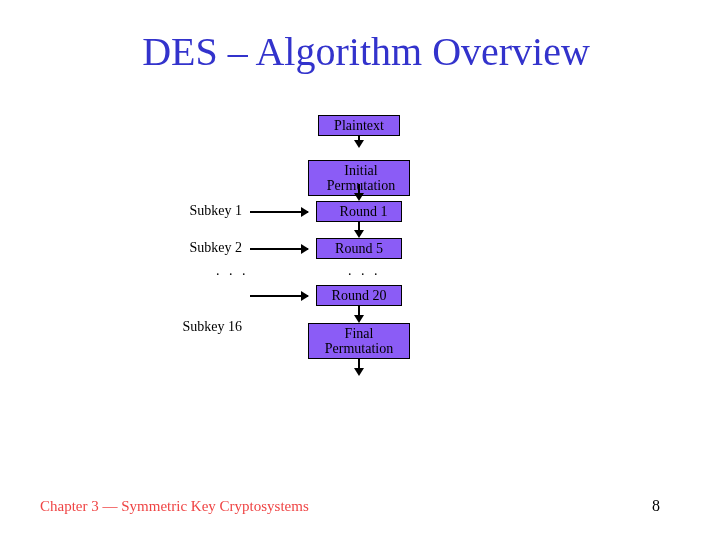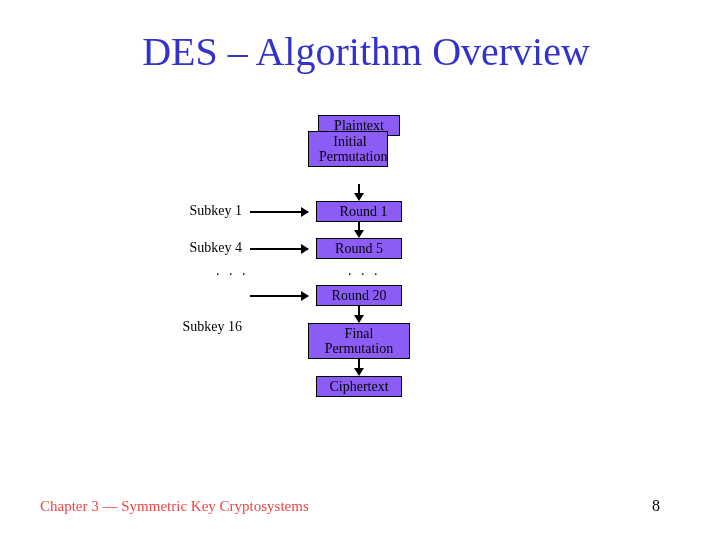--- a/index.html
+++ b/index.html
@@ -119,21 +119,21 @@
 
   <div class="diagram">
 
     <div class="box" style="left:120px; top:0px; width:82px;">Plaintext</div>
 
     <div class="arrow-down" style="left:161px; top:21px;">
       <div class="shaft" style="height:5px;"></div>
         <div class="head"></div>
     </div>
 
-    <div class="box" style="left:110px; top:16px; width:80px; height:36px;padding-left:10px;">
+    <div class="box" style="left:110px; top:45px; width:102px; height:36px;padding-left:10px;">
       <span>Initial</span><br>
       <span>Permutation</span>
     </div>
 
     <div class="arrow-down" style="left:161px; top:69px;">
       <div class="shaft" style="height:10px;"></div>
         <div class="head"></div>
     </div>
 
     <div class="box" style="left:118px; top:86px; width:86px;padding-left:15px;">Round 1</div>
@@ -141,21 +141,21 @@
     <div class="side-label" style="left:-26px; top:88px; width:70px;">Subkey 1</div>
     <div class="arrow-right" style="left:52px; top:96px; width:58px;"></div>
 
     <div class="arrow-down" style="left:161px; top:107px;">
       <div class="shaft" style="height:9px;"></div>
         <div class="head"></div>
     </div>
 
     <div class="box" style="left:118px; top:123px; width:86px;">Round 5</div>
 
-    <div class="side-label" style="left:-26px; top:125px; width:70px;">Subkey 4</div>
+    <div class="side-label" style="left:-26px; top:125px; width:70px;">Subkey 2</div>
     <div class="arrow-right" style="left:52px; top:133px; width:58px;"></div>
 
     <div class="dots" style="left:18px; top:148px;">. . .</div>
 
     <div class="dots" style="left:150px; top:148px;">. . .</div>
 
     <div class="box" style="left:118px; top:170px; width:86px;">Round 20</div>
 
     <div class="side-label" style="left:-26px; top:160px; width:70px;margin-top:44px;">Subkey 16</div>
     <div class="arrow-right" style="left:52px; top:180px; width:58px;"></div>
@@ -168,20 +168,19 @@
     <div class="box" style="left:110px; top:208px; width:102px; height:36px;">
       <span>Final</span><br>
       <span>Permutation</span>
     </div>
 
     <div class="arrow-down" style="left:161px; top:244px;">
       <div class="shaft" style="height:10px;"></div>
         <div class="head"></div>
     </div>
 
-    <div class="box" style="left:118px; top:261px; width:86px;">Ciphertext</div>
 
   </div>
 
   <div class="footer-left">Chapter 3 — Symmetric Key Cryptosystems</div>
   <div class="footer-right">8</div>
 
 </div>
 
 </body></html>

